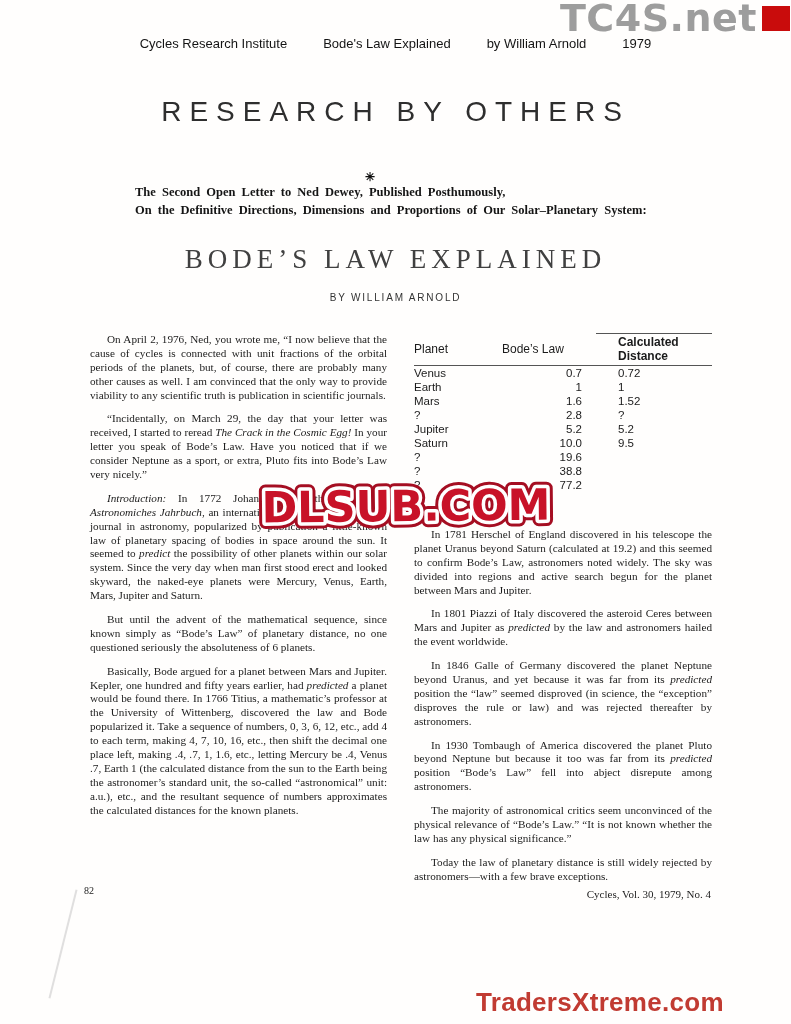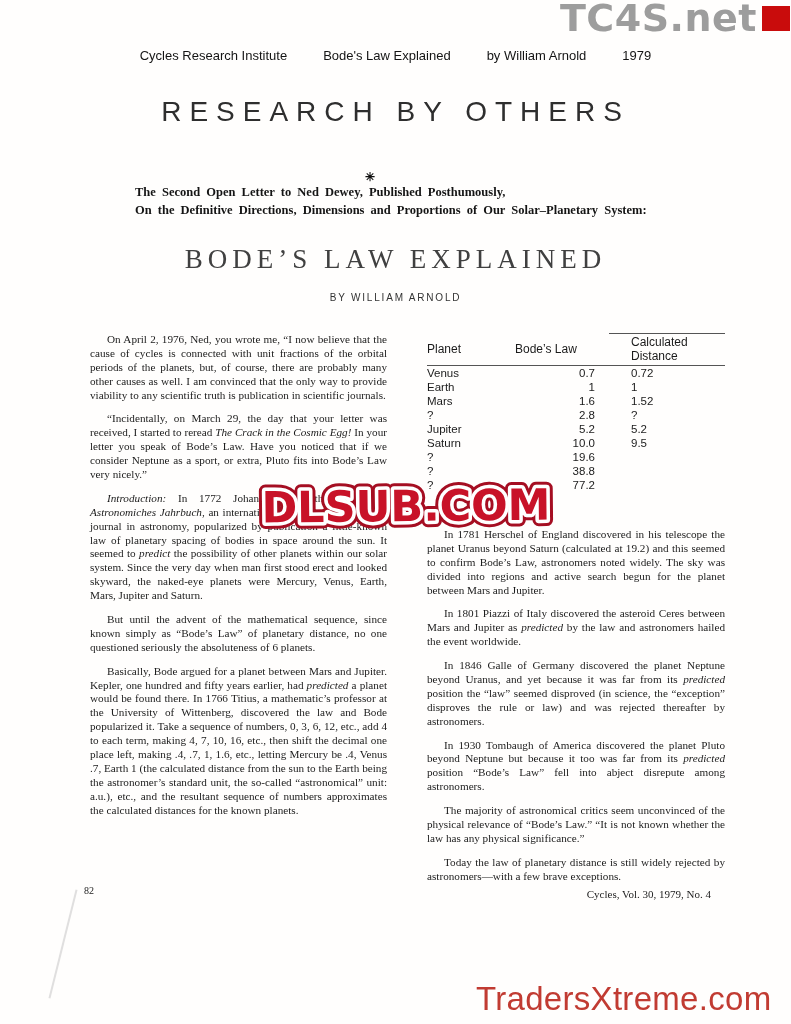--- a/index.html
+++ b/index.html
@@ -11,27 +11,27 @@
   
   .wm-top {
     position:absolute; top:-4px; right:34px;
     font-family:"DejaVu Sans", sans-serif; font-weight:bold;
     font-size:38px; color:#9d9d9d; letter-spacing:0.5px;
   }
   .corner-square { position:absolute; top:6px; right:1px; width:28px; height:25px; background:#c90c0c; }
   .wm-center { position:absolute; left:238px; top:476px; z-index:5; transform:rotate(-0.6deg); }
   .wm-bottom {
     position:absolute; left:476px; bottom:6px; z-index:5;
-    font-family:"Liberation Sans", sans-serif; font-weight:normal;
-    font-size:33px; color:#c13b32; letter-spacing:0.3px;
+    font-family:"Liberation Sans", sans-serif; font-weight:bold;
+    font-size:26px; color:#c13b32; letter-spacing:0.3px;
   }
 
   
   .top-meta {
-    position:absolute; top:48px; left:0; width:100%;
+    position:absolute; top:36px; left:0; width:100%;
     display:flex; justify-content:center; gap:36px;
     font-family:"Liberation Sans", sans-serif; font-size:13px; color:#141414;
   }
 
   .section-title {
     position:absolute; top:96px; left:0; width:100%; text-align:center;
     font-family:Liberation Sans, sans-serif; font-weight:400;
     font-size:28px; letter-spacing:8px; color:#2e2e2e;
   }
 
@@ -46,21 +46,21 @@
     position:absolute; top:244px; left:0; width:100%; text-align:center;
     font-size:27px; letter-spacing:5px; color:#404040; font-weight:400;
   }
   .byline {
     position:absolute; top:292px; left:0; width:100%; text-align:center;
     font-family:"Liberation Sans", sans-serif; font-size:10px;
     letter-spacing:1.8px; color:#333333;
   }
 
   
-  .columns { position:absolute; top:333px; left:90px; display:flex; gap:40px; }
+  .columns { position:absolute; top:333px; left:90px; display:flex; gap:27px; }
   .col-left  { width:297px; }
   .col-right { width:298px; }
   .body-para {
     margin:0 0 10px 0; text-indent:17px; text-align:justify;
     font-size:11.2px; line-height:1.24; color:#1b1b1b;
   }
   .body-para em { font-style:italic; }
 
   
   .planet-table {
@@ -68,21 +68,21 @@
     font-family:"Liberation Sans", sans-serif; font-size:11.5px; color:#1b1b1b;
   }
   .planet-table th {
     font-weight:400; text-align:left; font-size:12px;
     border-bottom:1px solid #555; padding:1px 0 2px 0;
   }
   .planet-table th:nth-child(1), .planet-table td:nth-child(1) { width:88px; }
   .planet-table th:nth-child(2), .planet-table td:nth-child(2) { width:80px; }
   .planet-table td:nth-child(2) { text-align:right; padding-right:14px; }
   .planet-table th:nth-child(3), .planet-table td:nth-child(3) { padding-left:22px; }
-  .planet-table th:nth-child(3) { border-top:1px solid #555; }
+  .planet-table th:nth-child(3) { border-top:1px solid #555;font-weight:bold; }
   .planet-table td { padding:1px 0; }
 
   .right-paras { margin-top:36px; }
 
   
   .page-number { position:absolute; left:84px; top:885px; font-size:10px; color:#222; }
   .journal-ref { position:absolute; right:80px; top:888px; font-size:11px; color:#222;margin-left:36px; }
   .crease {
     position:absolute; left:62px; bottom:24px; width:2px; height:112px;
     background:#bbb; opacity:0.45; transform:rotate(14deg);

